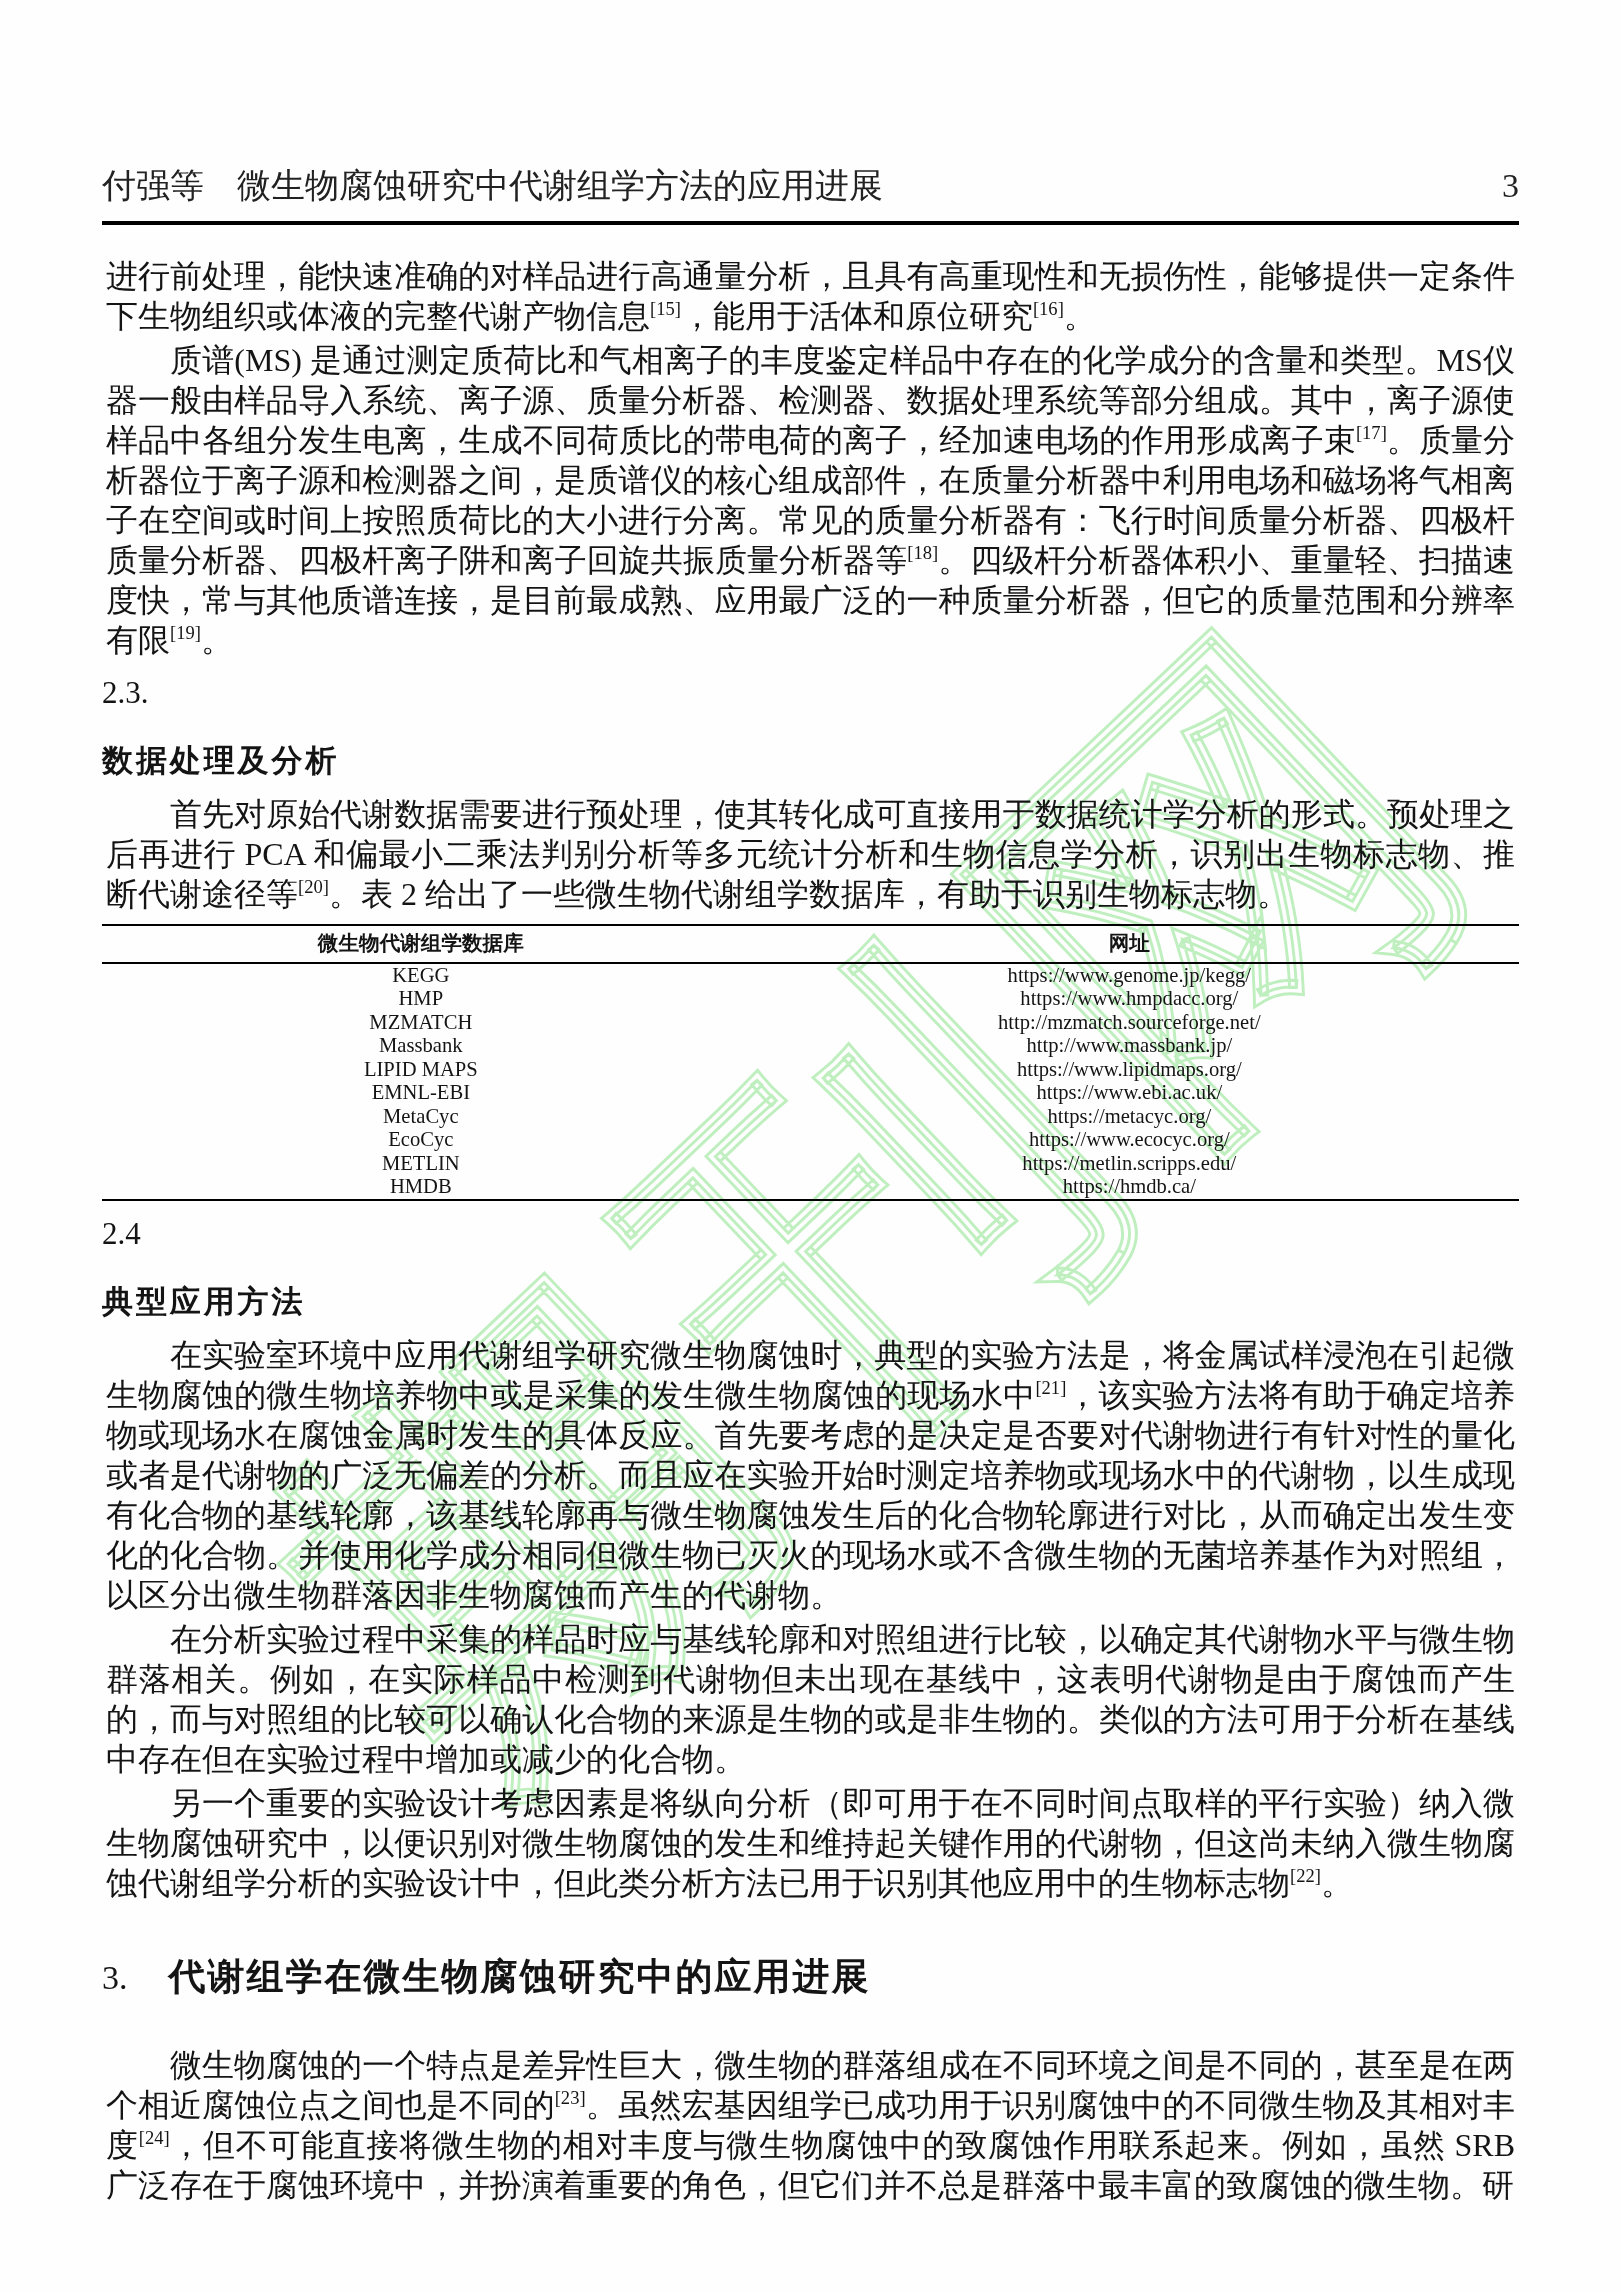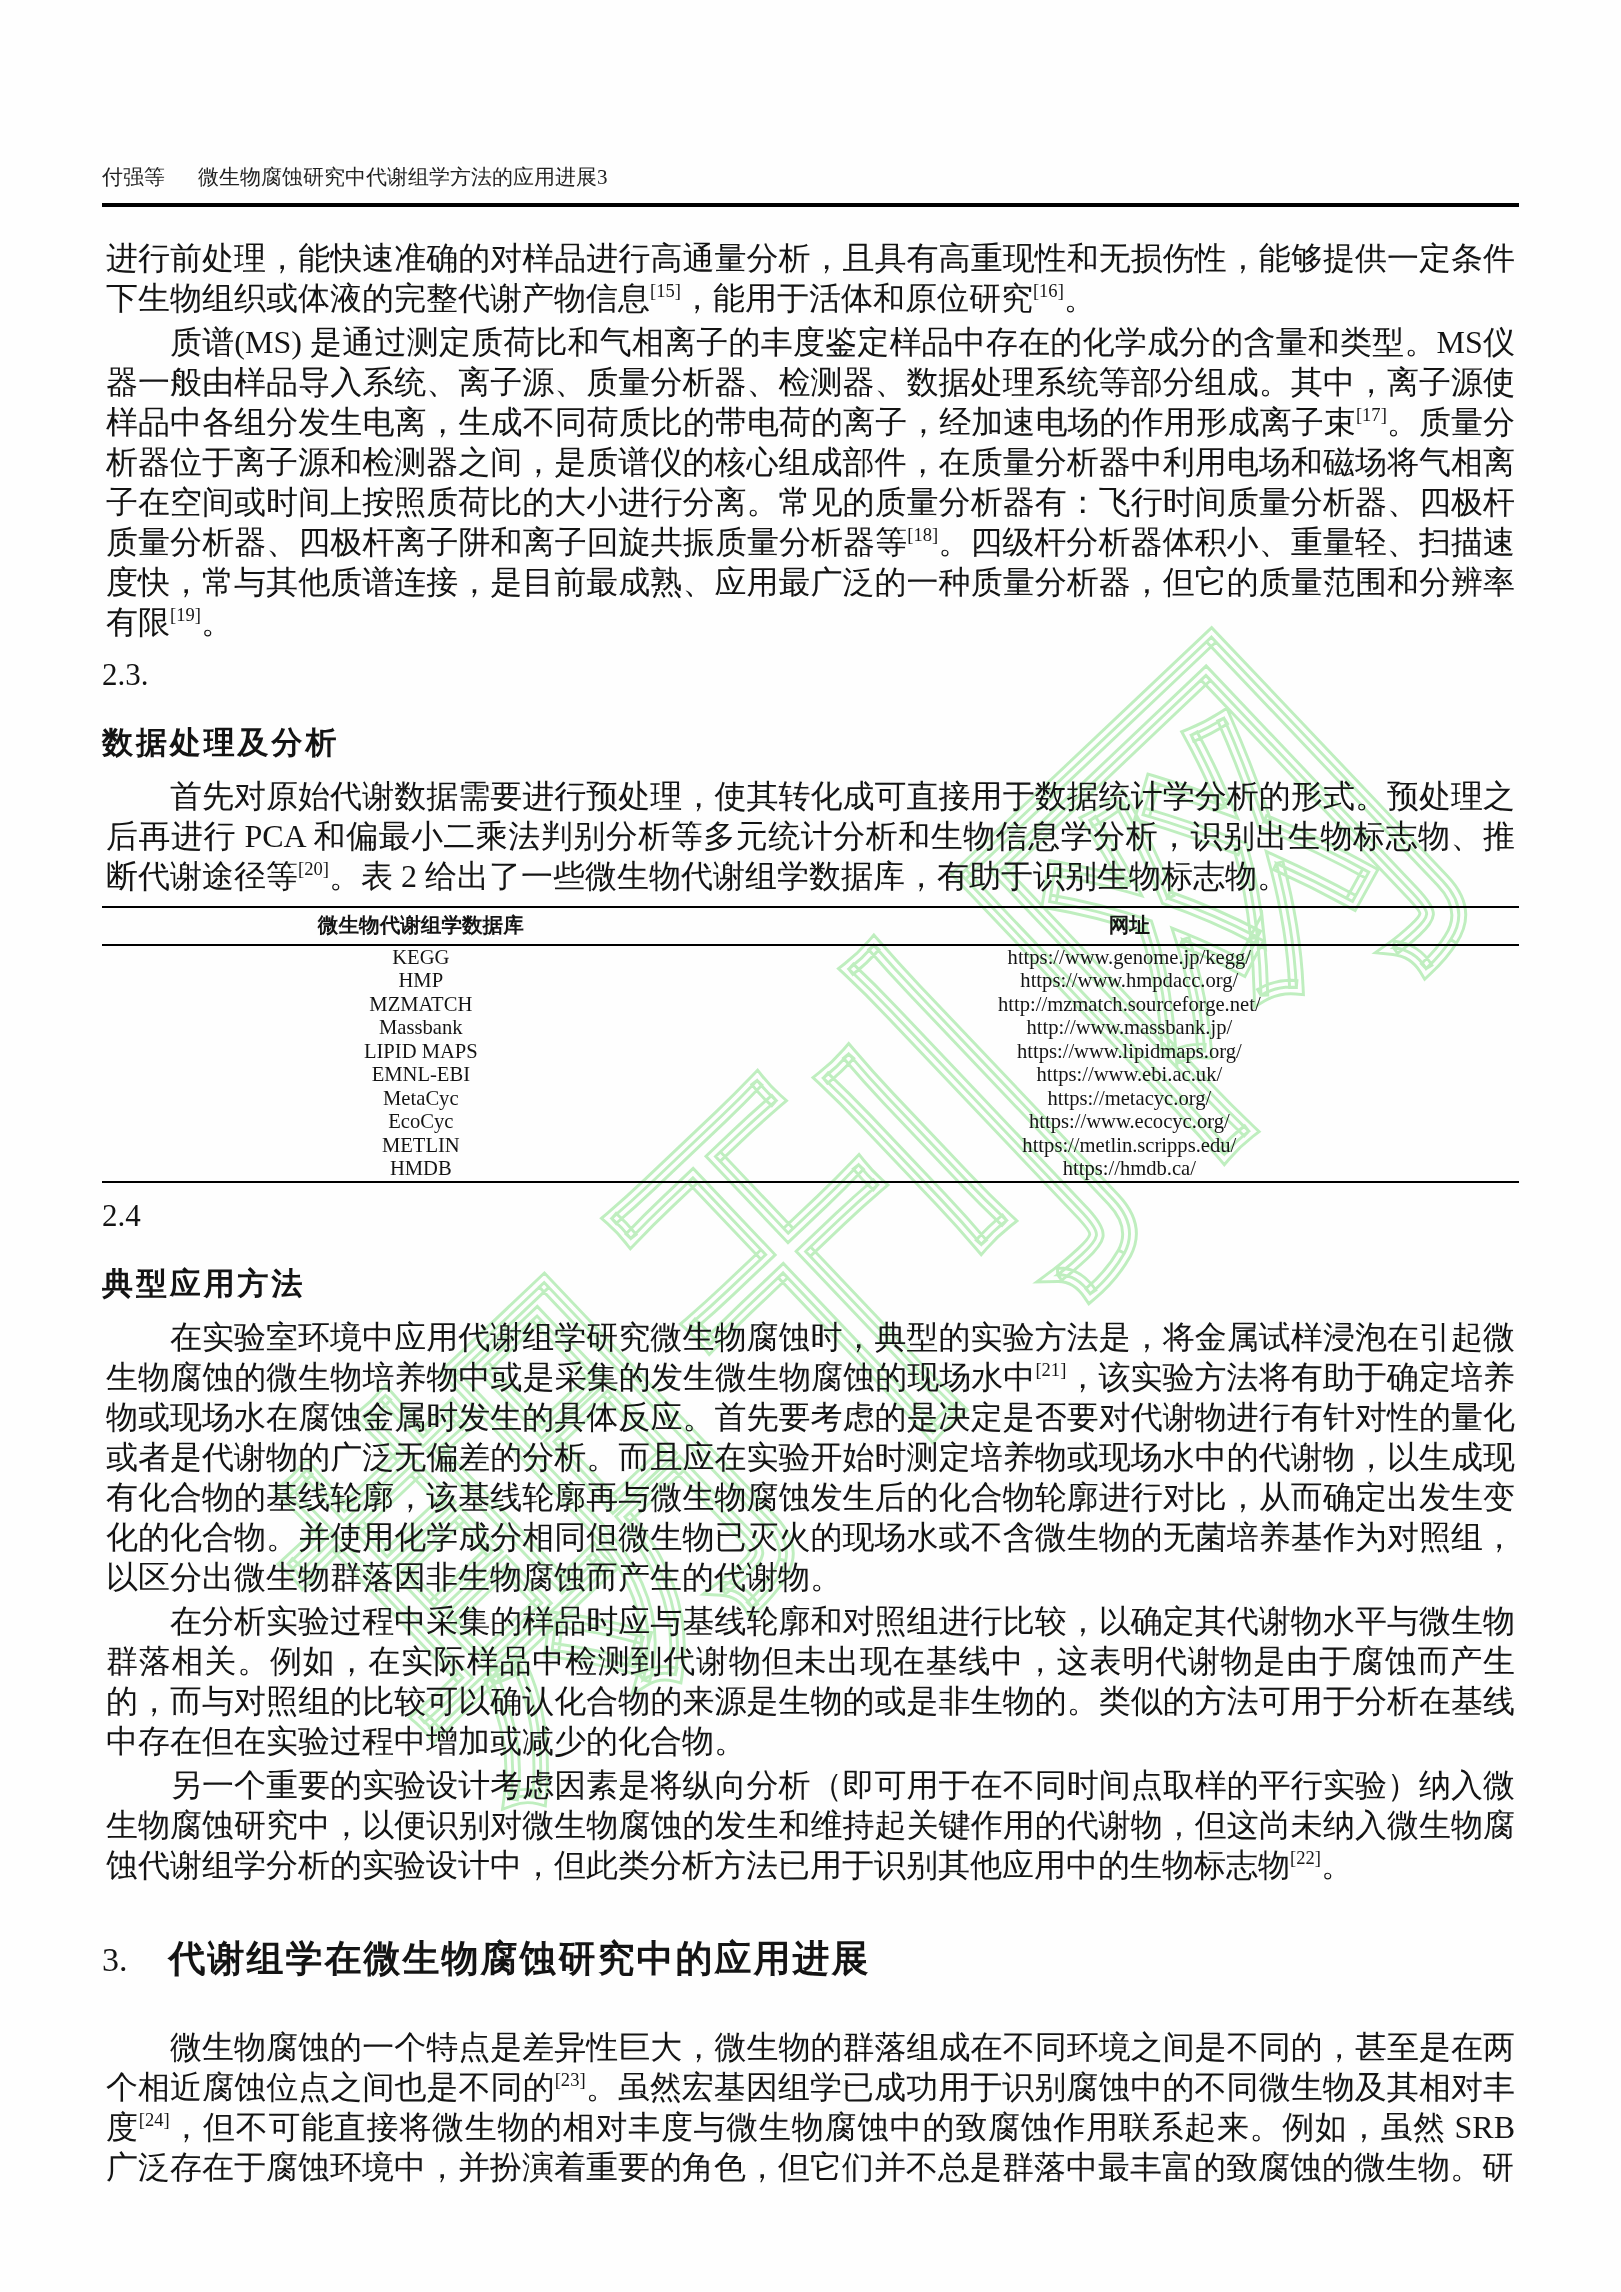--- a/index.html
+++ b/index.html
@@ -30,23 +30,23 @@
     opacity: 0.55;
   }
   .inner {
     position: relative;
     z-index: 1;
     padding: 163px 102px 0 102px;
     box-sizing: border-box;
   }
   .running-header {
     display: flex;
-    justify-content: flex-start;
+    justify-content: space-between;
     align-items: baseline;
-    font-size: 21px;
+    font-size: 34px;
     color: #222;
   }
   .rh-left { display: flex; gap: 33px; }
   .header-rule {
     height: 3.9px;
     background: #000;
     margin-top: 11.8px;
   }
   .body-text { margin-top: 31px; }
   .para {

